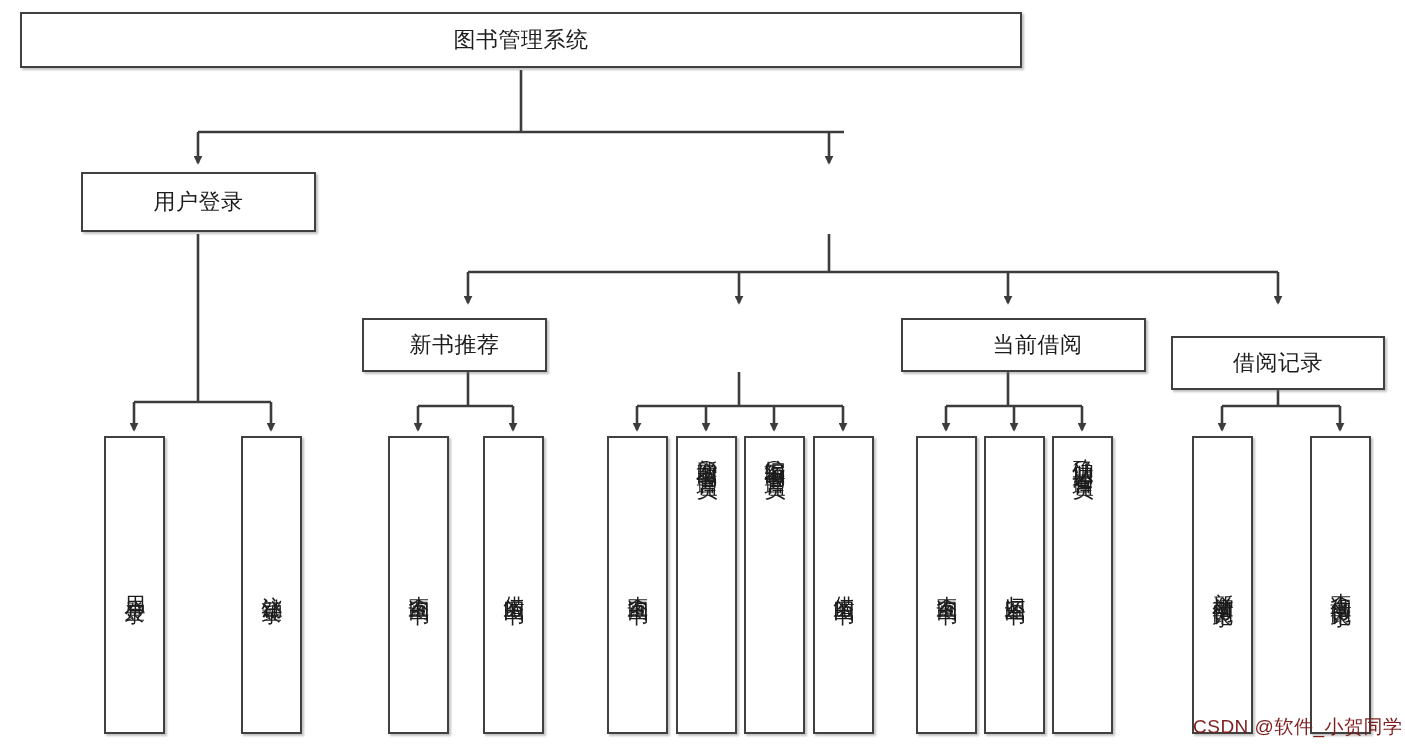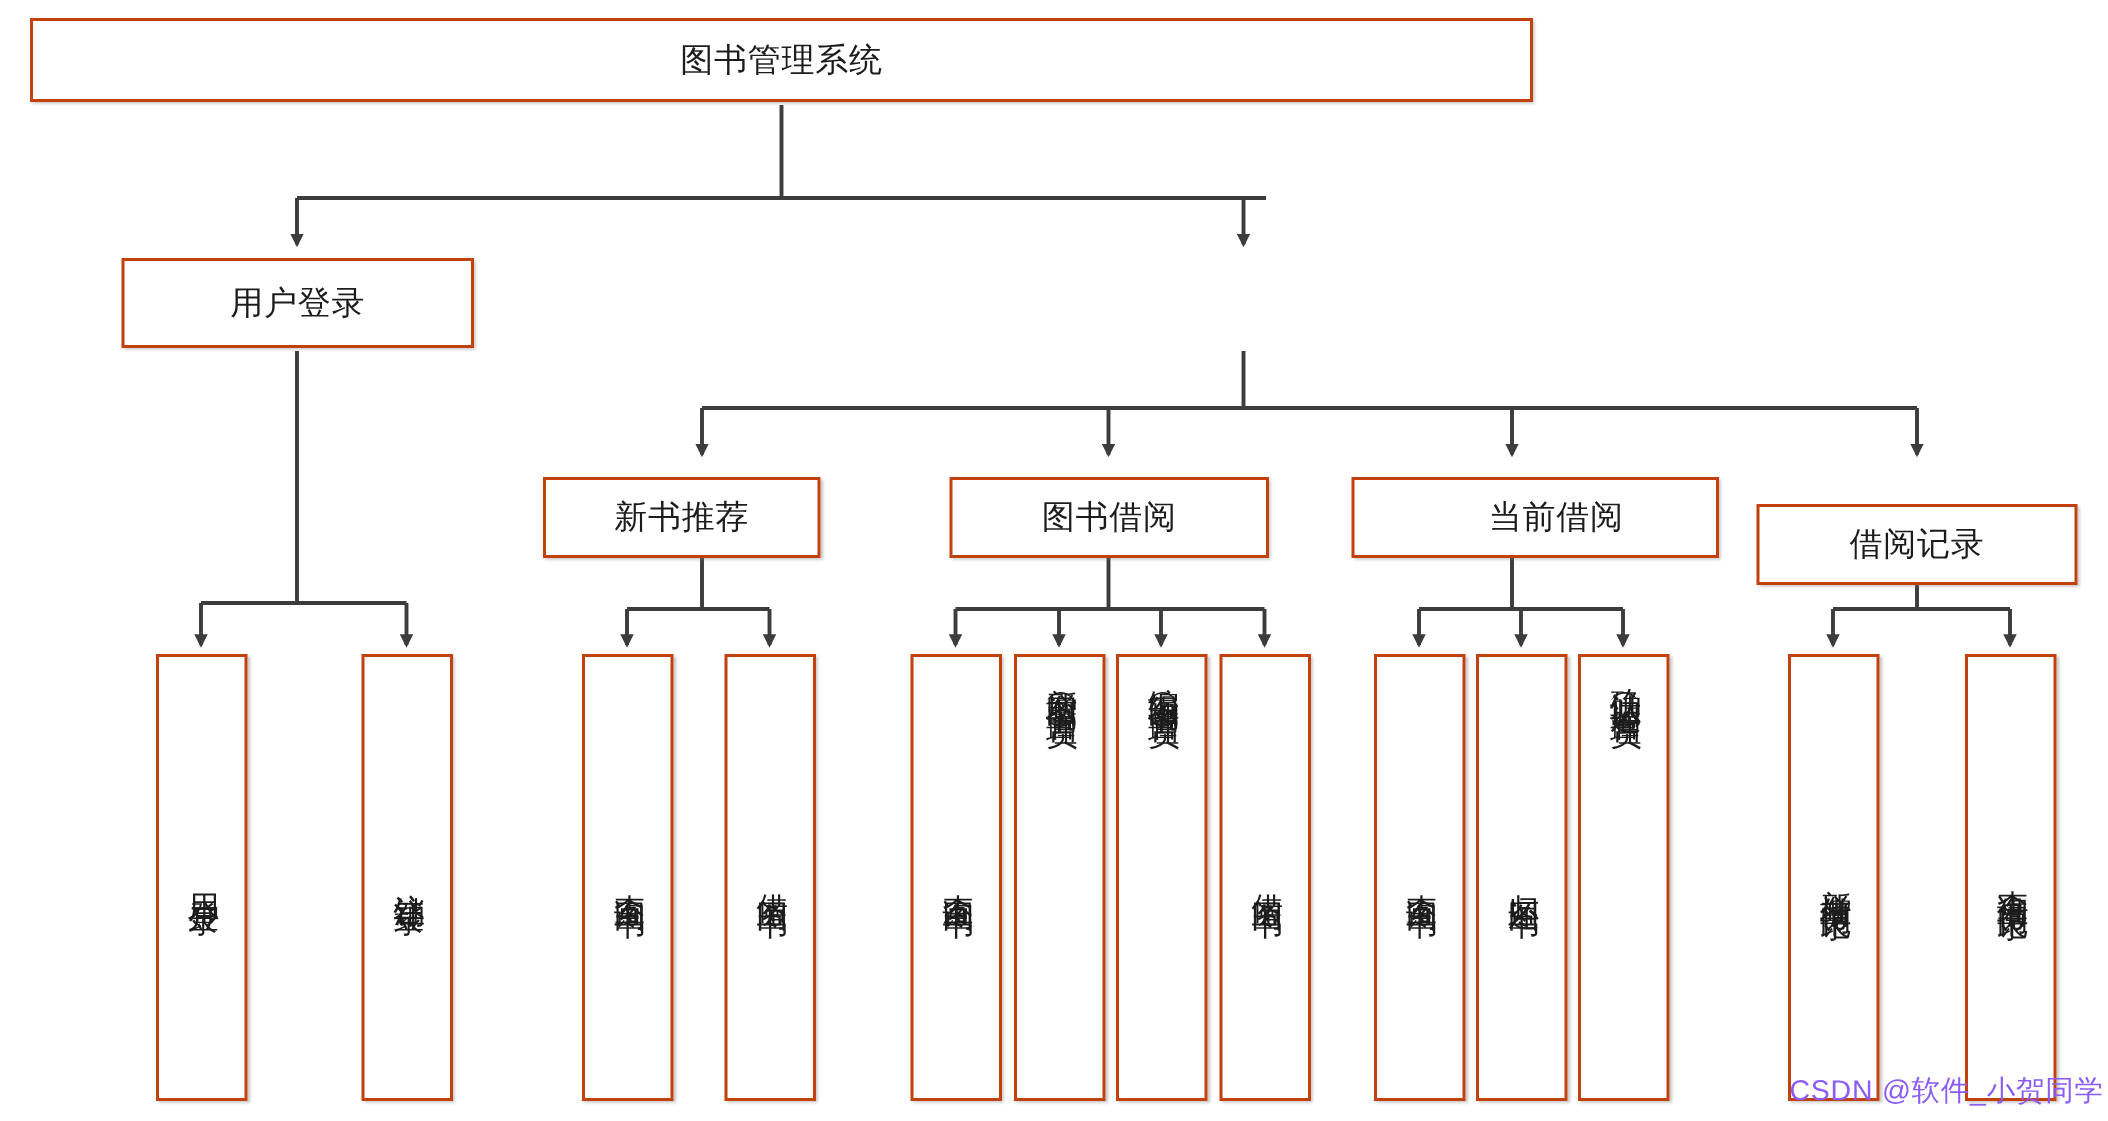--- a/index.html
+++ b/index.html
@@ -23,21 +23,21 @@
     position: absolute;
     top: 0;
     left: 0;
     width: 1405px;
     height: 747px;
   }
   .node-box {
     position: absolute;
     box-sizing: border-box;
     background: #ffffff;
-    border: 2px solid #c2410c;
+    border: 2px solid #404040;
     box-shadow: 1.5px 1.5px 2px rgba(120,120,120,0.45);
     display: flex;
     align-items: center;
     justify-content: center;
   }
   .node-label {
     color: #1c1c1c;
     font-size: 22px;
     line-height: 1.18;
     letter-spacing: 0.5px;
@@ -56,21 +56,21 @@
     font-size: 21px;
     white-space: normal;
     max-height: 100%;
   }
   .node-box.vertical.center-v {
     align-items: center;
     padding-top: 0;
   }
   .watermark {
     position: absolute;
-    color: #8b5cf6;
+    color: #7f1d1d;
     font-size: 19px;
     white-space: nowrap;
     letter-spacing: 0.5px;
     pointer-events: none;
   }
 </style>
 </head>
 <body>
 
 <div id="diagram-root">
@@ -140,23 +140,20 @@
     <span class="node-label">图书管理系统</span>
   </div>
 
   <div class="node-box" style="left:81px; top:172px; width:235px; height:60px;">
     <span class="node-label">用户登录</span>
   </div>
 
   <div class="node-box" style="left:362px; top:318px; width:185px; height:54px;">
     <span class="node-label">新书推荐</span>
   </div>
-  <div class="node-box" style="left:633px; top:318px; width:213px; height:54px;">
-    <span class="node-label">图书借阅</span>
-  </div>
   <div class="node-box" style="left:901px; top:318px; width:245px; height:54px;padding-left:28px;">
     <span class="node-label">当前借阅</span>
   </div>
   <div class="node-box" style="left:1171px; top:336px; width:214px; height:54px;">
     <span class="node-label">借阅记录</span>
   </div>
 
   <div class="node-box vertical center-v" style="left:104px; top:436px; width:61px; height:298px;">
     <span class="node-label">用户登录</span>
   </div>

